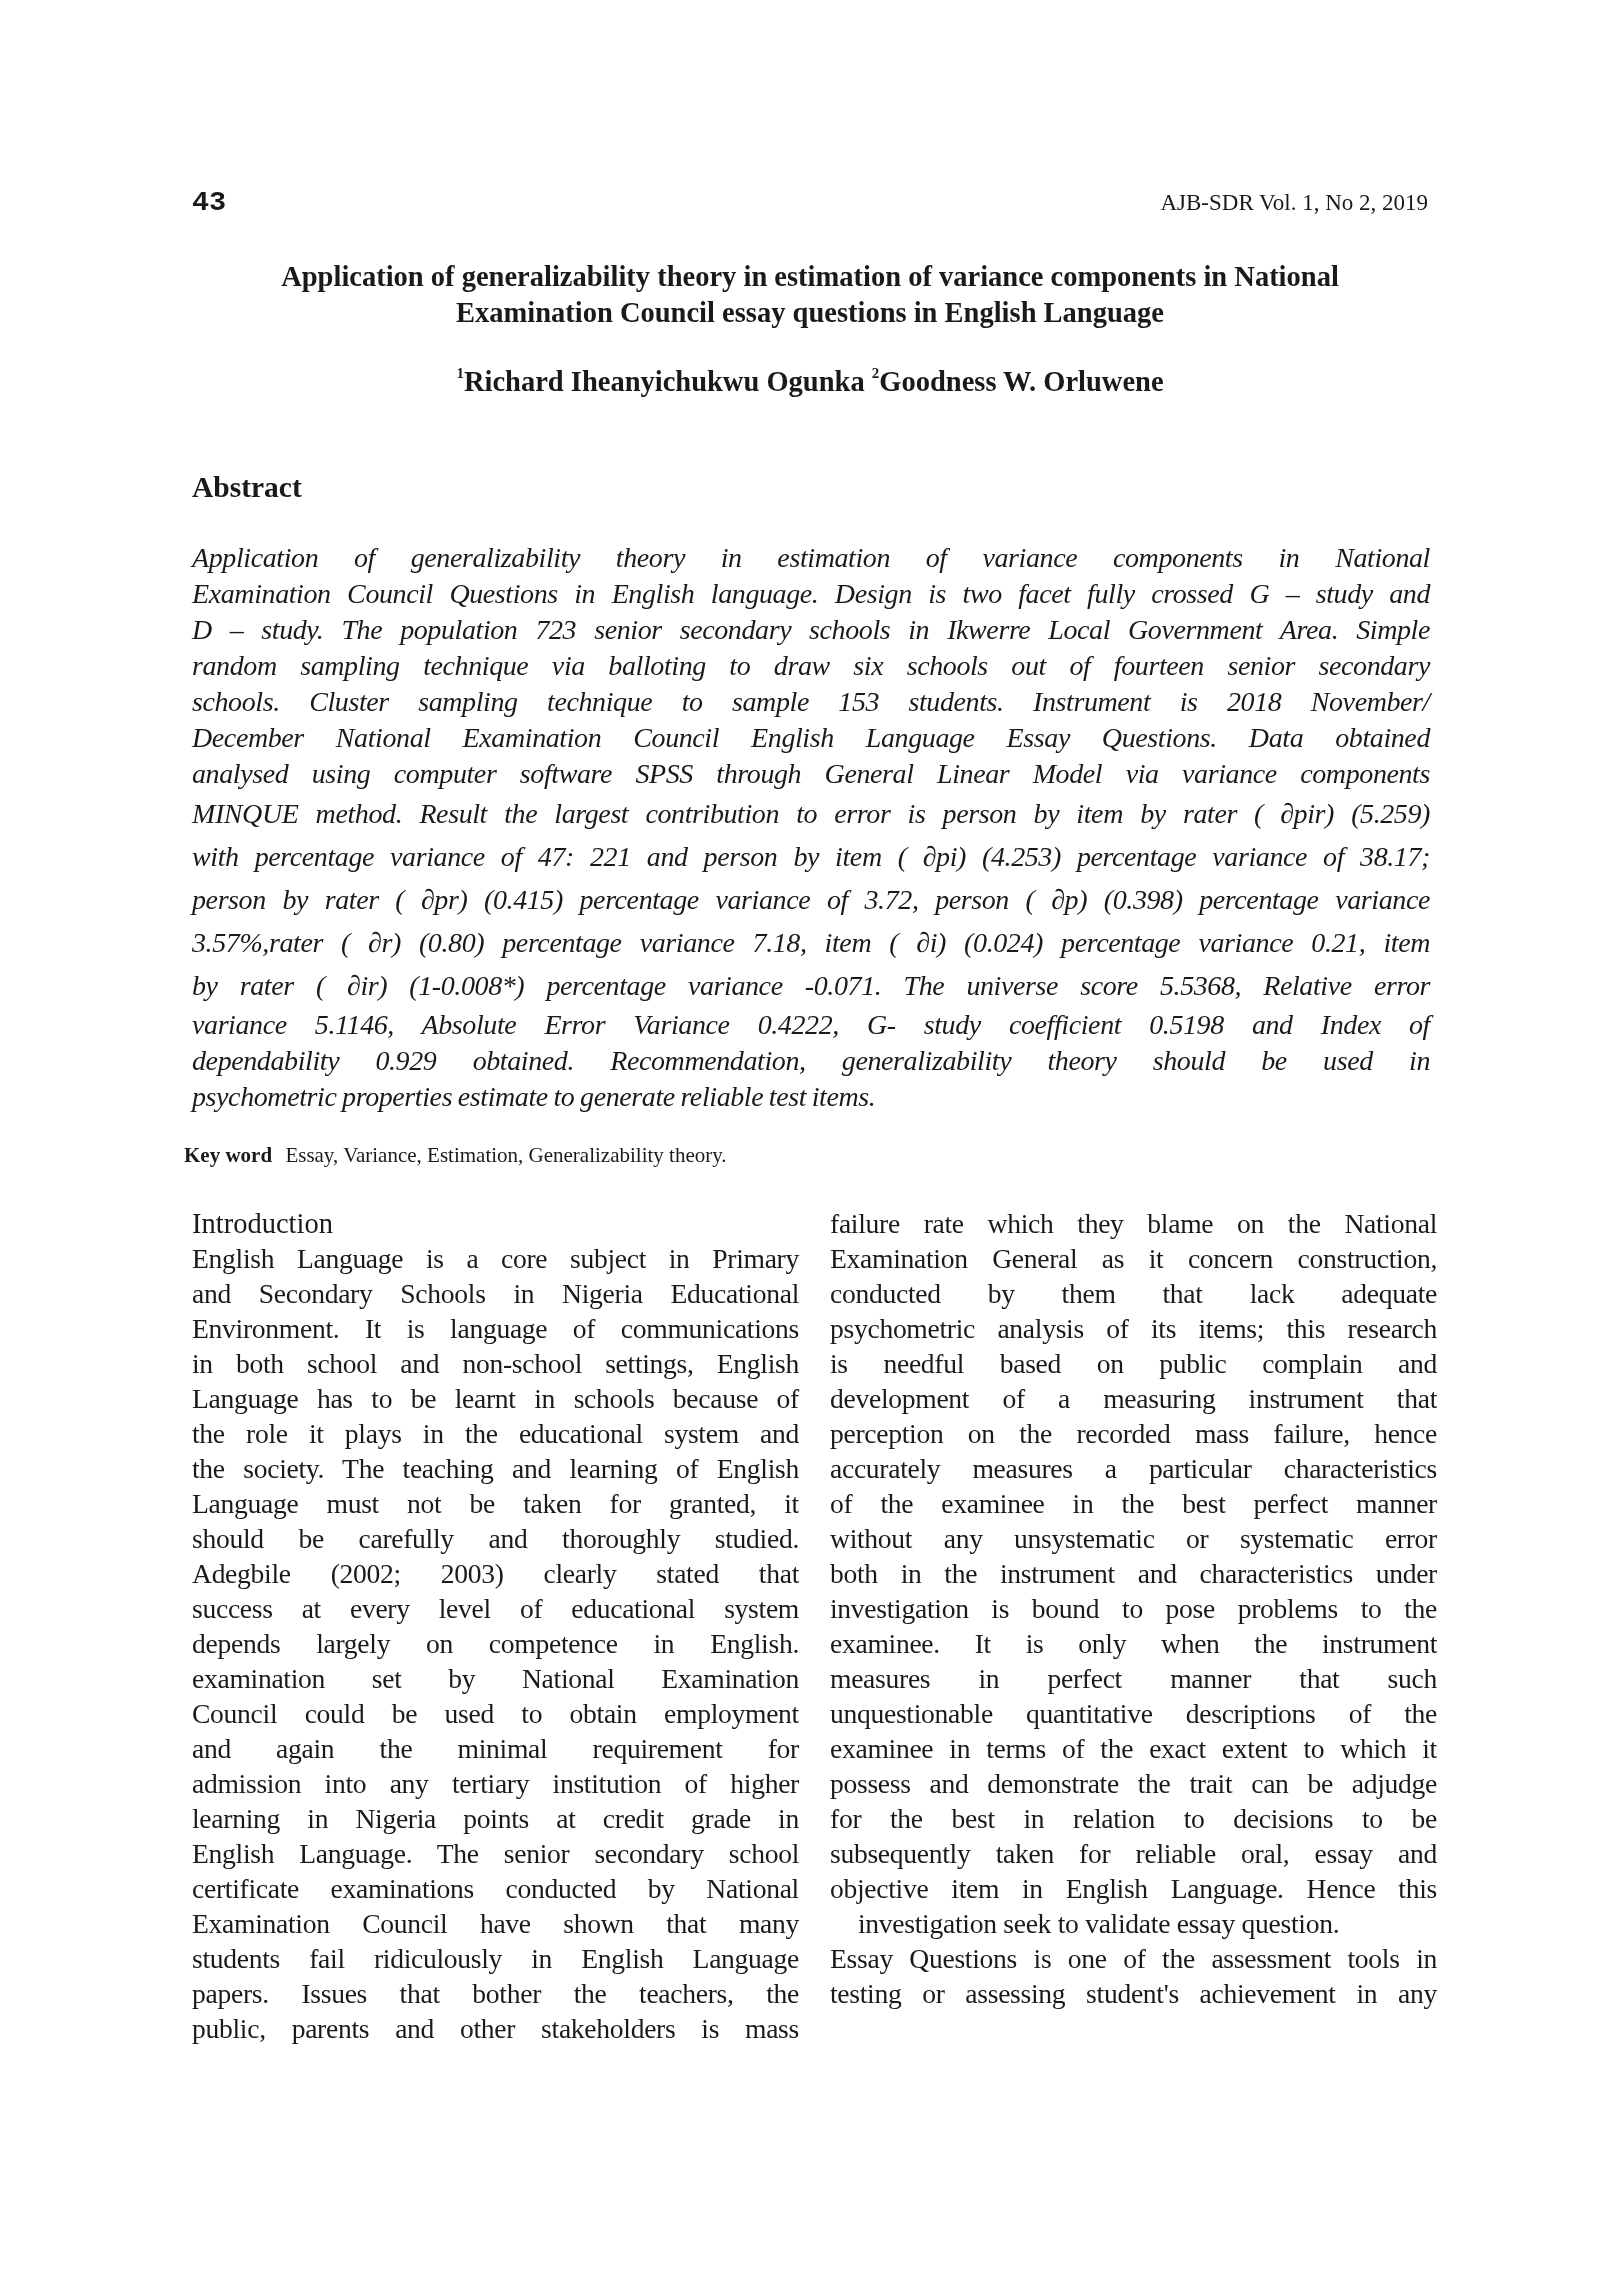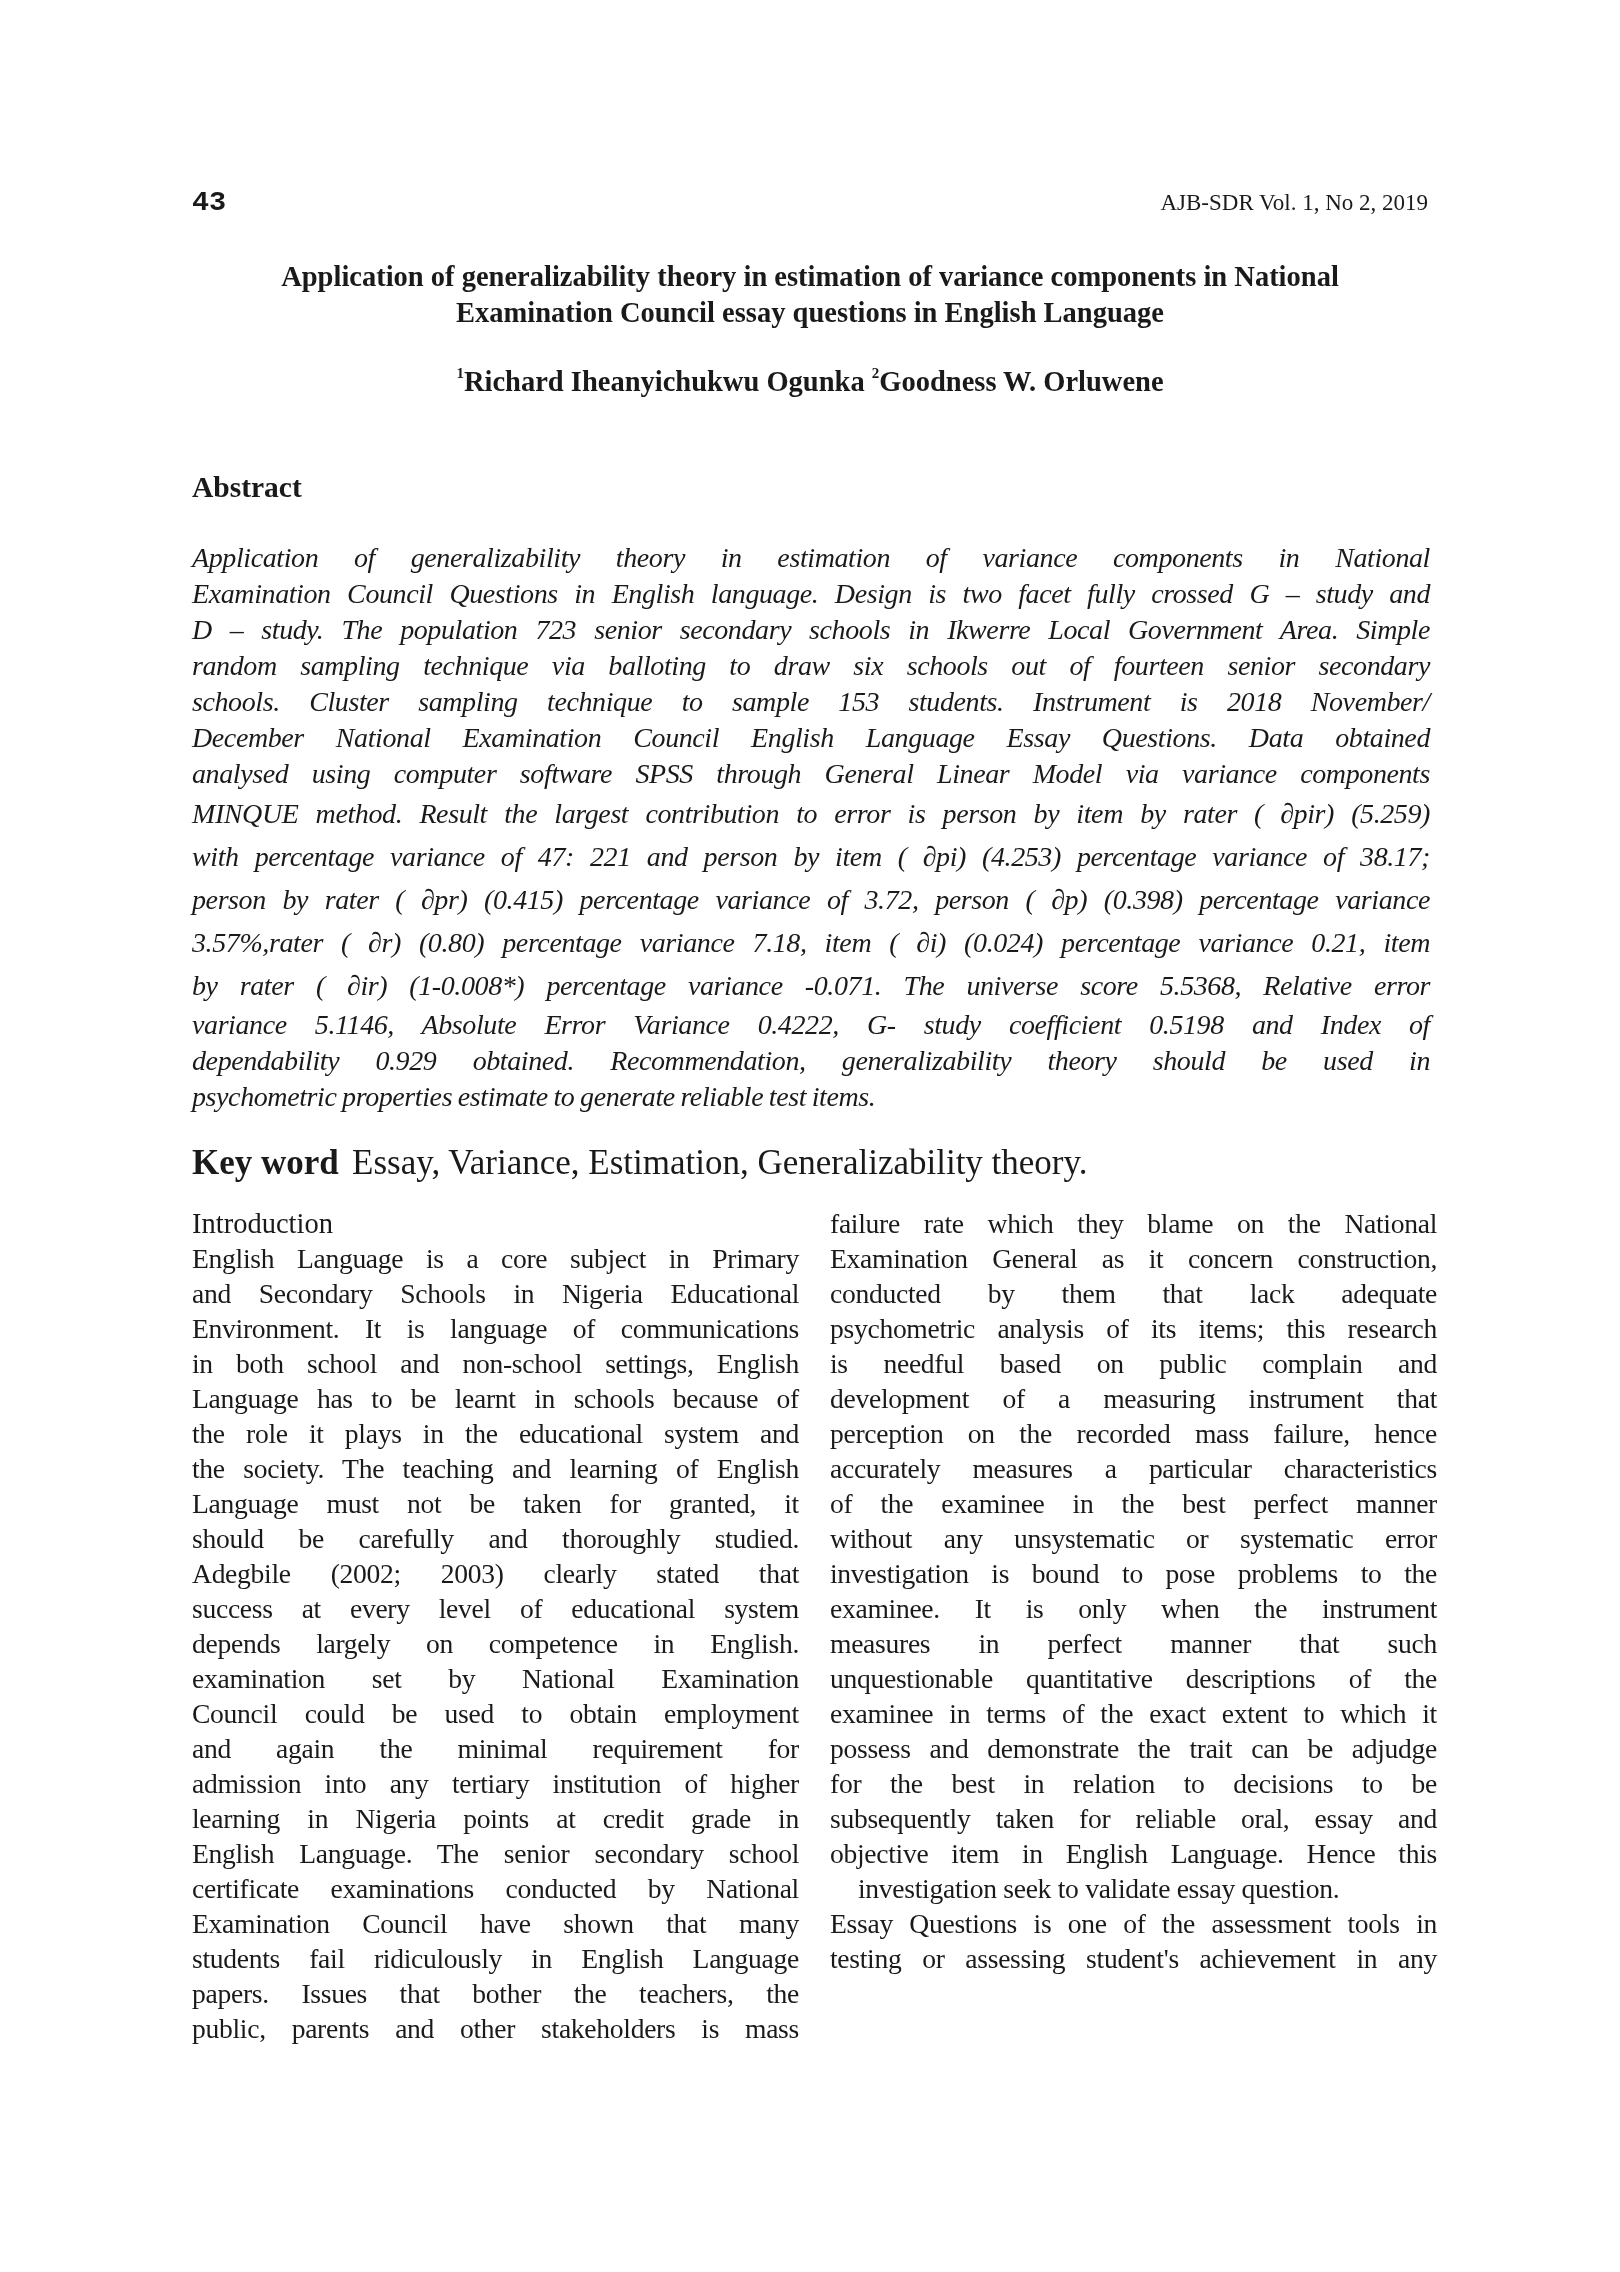--- a/index.html
+++ b/index.html
@@ -34,21 +34,21 @@
     font-size: 28px; font-style: italic;
   }
   .abstract .line {
     height: 36px; line-height: 36px;
     text-align: justify; text-align-last: justify; white-space: nowrap;
     letter-spacing: -0.4px; word-spacing: -1px;
   }
   .abstract .line.tall { height: 43px; line-height: 43px; }
   .abstract .line.last { text-align-last: left; }
   .keywords {
-    position: absolute; left: 192px; top: 1143px; font-size: 35px;
+    position: absolute; left: 184px; top: 1143px; font-size: 21px;
   }
   .keywords .kw-label { font-weight: bold; margin-right: 13.3px; }
   .col {
     position: absolute; top: 1206px; width: 607px; font-size: 27.6px;
   }
   .col.left { left: 192px; }
   .col.right { left: 830px; width: 607px; }
   .col .heading { font-weight: normal; height: 35px; line-height: 35px; font-size: 28.5px; }
   .col .line {
     height: 35px; line-height: 35px;
@@ -130,20 +130,21 @@
       <div class="line">failure rate which they blame on the National</div>
       <div class="line">Examination General as it concern construction,</div>
       <div class="line">conducted by them that lack adequate</div>
       <div class="line">psychometric analysis of its items; this research</div>
       <div class="line">is needful based on public complain and</div>
       <div class="line">development of a measuring instrument that</div>
       <div class="line">perception on the recorded mass failure, hence</div>
       <div class="line">accurately measures a particular characteristics</div>
       <div class="line">of the examinee in the best perfect manner</div>
       <div class="line">without any unsystematic or systematic error</div>
+      <div class="line">both in the instrument and characteristics under</div>
       <div class="line">investigation is bound to pose problems to the</div>
       <div class="line">examinee. It is only when the instrument</div>
       <div class="line">measures in perfect manner that such</div>
       <div class="line">unquestionable quantitative descriptions of the</div>
       <div class="line">examinee in terms of the  exact extent to which it</div>
       <div class="line">possess and demonstrate the trait can be adjudge</div>
       <div class="line">for the best in relation to decisions to be</div>
       <div class="line">subsequently taken for reliable oral, essay and</div>
       <div class="line">objective item in English Language. Hence this</div>
       <div class="line last">investigation seek to validate essay question.</div>

